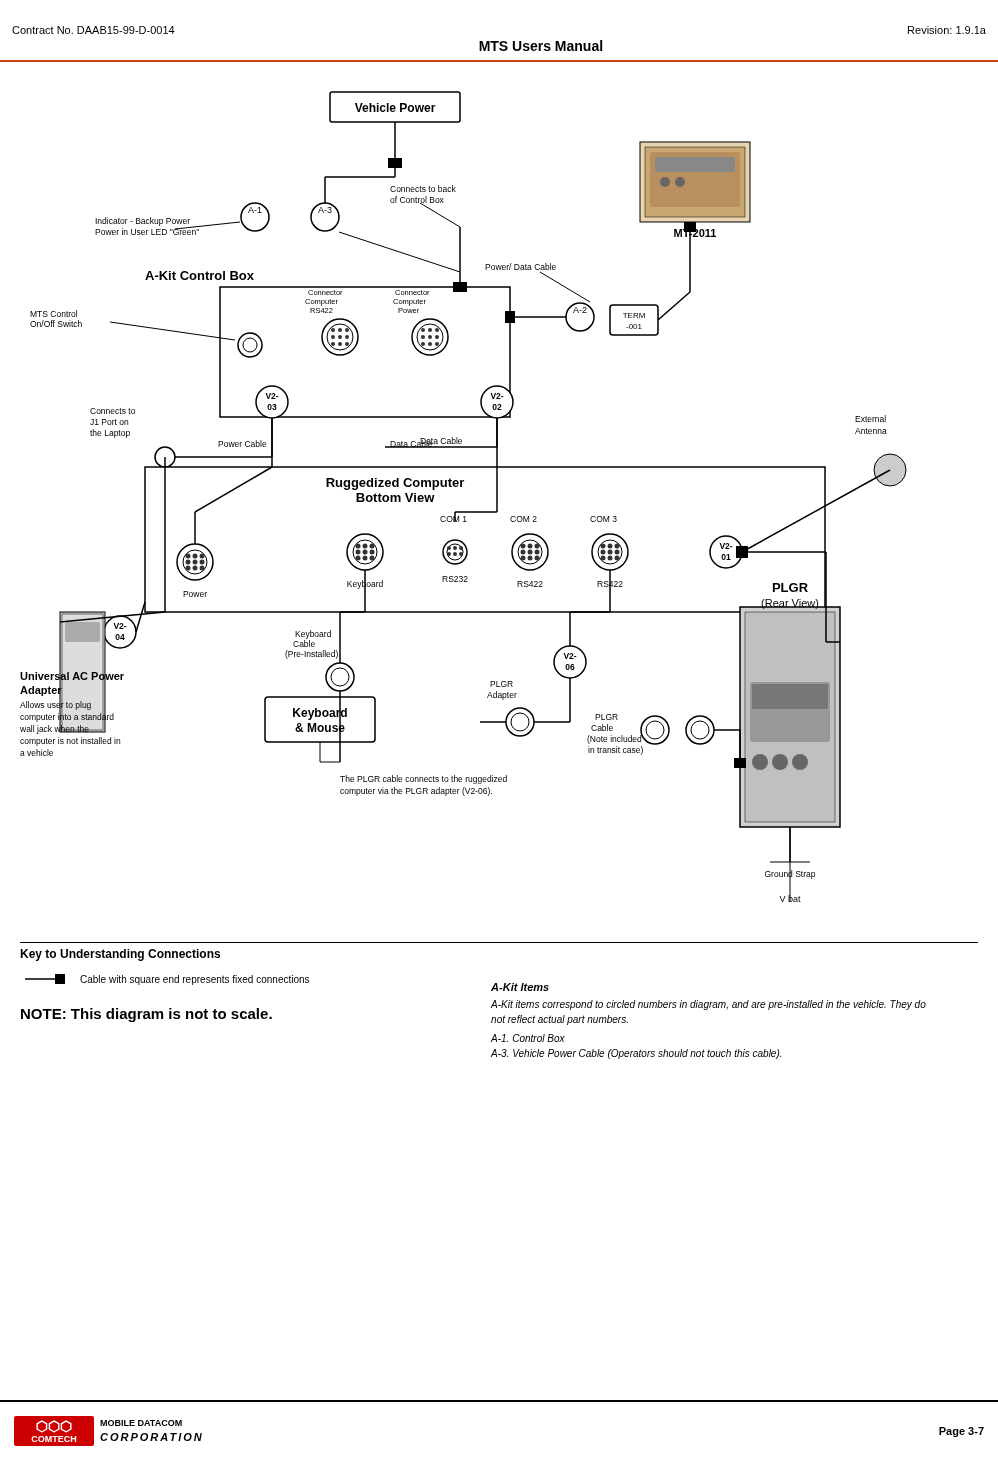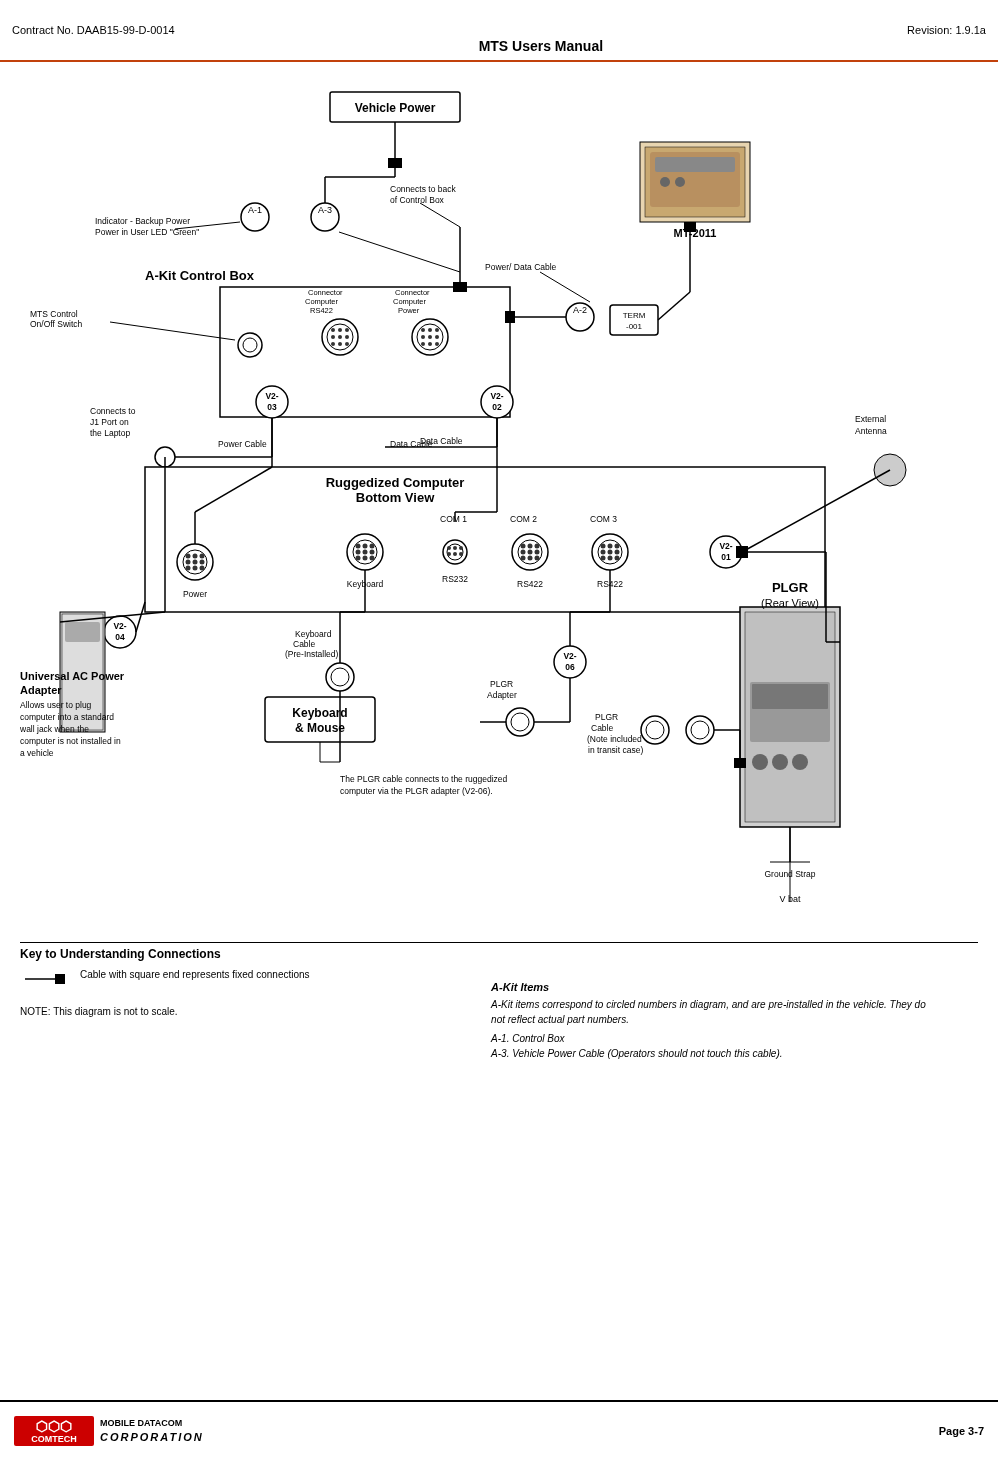--- a/index.html
+++ b/index.html
@@ -64,21 +64,21 @@
 
     .legend-items {
       display: flex;
       flex-direction: column;
       gap: 6px;
       width: 45%;
     }
 
     .legend-item {
       display: flex;
-      align-items: flex-start;
+      align-items: center;
       gap: 10px;
     }
 
     .legend-symbol {
       width: 50px;
       height: 20px;
       flex-shrink: 0;
     }
 
     .legend-text {
@@ -476,21 +476,21 @@
         <div class="legend-item">
           <svg class="legend-symbol" viewBox="0 0 50 20">
             <line x1="5" y1="10" x2="35" y2="10" stroke="black" stroke-width="1.5"></line>
             <rect x="35" y="5" width="10" height="10" fill="black"></rect>
           </svg>
           <span class="legend-text">Cable with square end represents fixed connections</span>
         </div>
 
 
         <div style="margin-top:10px;">
-          <span style="font-weight:normal; font-size:10px;">NOTE: This diagram is not to scale.</span>
+          <span style="font-weight:bold; font-size:15px;">NOTE: This diagram is not to scale.</span>
         </div>
       </div>
 
       <div class="a-kit-items" style="position:relative; top:12px; left:0;font-style:italic;">
         <div class="a-kit-title">A-Kit Items</div>
         <div class="a-kit-text">A-Kit items correspond to circled numbers in diagram, and are pre-installed in the vehicle.  They do not reflect actual part numbers.</div>
         <div class="a-kit-text" style="margin-top:4px;">A-1. Control Box</div>
         <div class="a-kit-text">A-3. Vehicle Power Cable (Operators should not touch this cable).</div>
       </div>
     </div>

